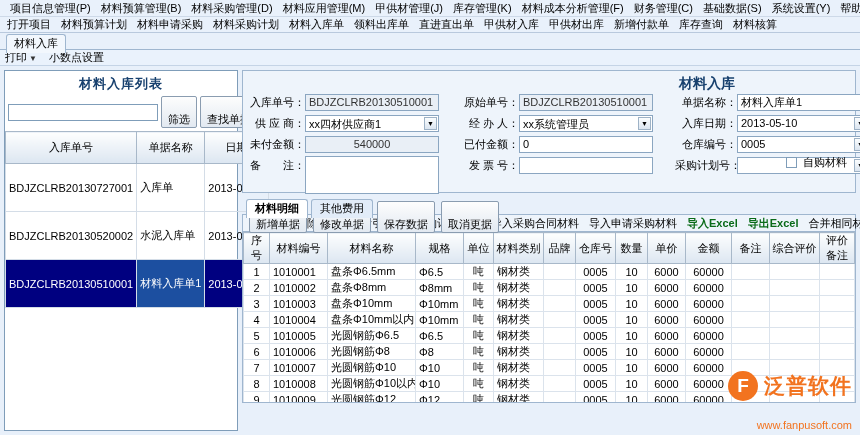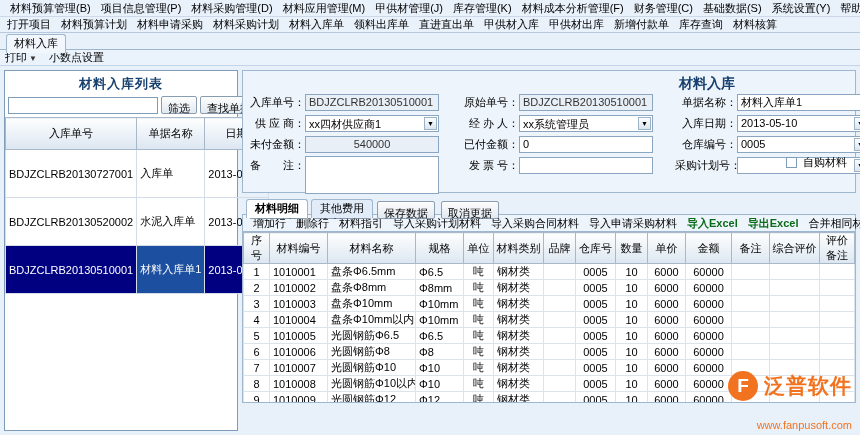--- a/index.html
+++ b/index.html
@@ -57,21 +57,21 @@
     text-align:center; font-size:13px; font-weight:bold; color:#17406e;
     padding:4px 0 3px 0; letter-spacing:1px;
   }
   .left-filter { display:flex; align-items:center; padding:0 3px 3px 3px; gap:3px; }
   .left-filter input {
     flex:1; height:17px; font-size:11px; border:1px solid #7f9db9; padding:1px 3px;
     font-family:"Liberation Sans", sans-serif;
   }
   .btn {
     font-size:11px; border:1px solid #8a9cb0; background:linear-gradient(#fdfdfd,#e2e9f1);
-    padding:4px 6px; height:18px; line-height:14px; white-space:nowrap;
+    padding:15px 6px; height:18px; line-height:14px; white-space:nowrap;
     font-family:"Liberation Sans", sans-serif; border-radius:2px;
   }
   .grid { width:100%; border-collapse:collapse; }
   .grid th {
     background:linear-gradient(#fdfefe,#dce6f1); border:1px solid #a8b8c9;
     font-weight:normal; font-size:11px; height:32px; padding:0 2px;
   }
   .grid td {
     border:1px solid #d4dde7; font-size:11px; height:16px; padding:16px 3px;
     white-space:nowrap; overflow:hidden;
@@ -152,22 +152,22 @@
     text-align:center; line-height:30px;
   }
 </style>
 </head>
 <body>
 
 <div class="app">
 
   <div class="menubar1">
     <span class="bullet"></span>
+    <span class="mi">项目信息管理(P)</span>
     <span class="mi">材料预算管理(B)</span>
-    <span class="mi">项目信息管理(P)</span>
     <span class="mi">材料采购管理(D)</span>
     <span class="mi">材料应用管理(M)</span>
     <span class="mi">甲供材管理(J)</span>
     <span class="mi">库存管理(K)</span>
     <span class="mi">材料成本分析管理(F)</span>
     <span class="mi">财务管理(C)</span>
     <span class="mi">基础数据(S)</span>
     <span class="mi">系统设置(Y)</span>
     <span class="mi">帮助(H)</span>
   </div>

